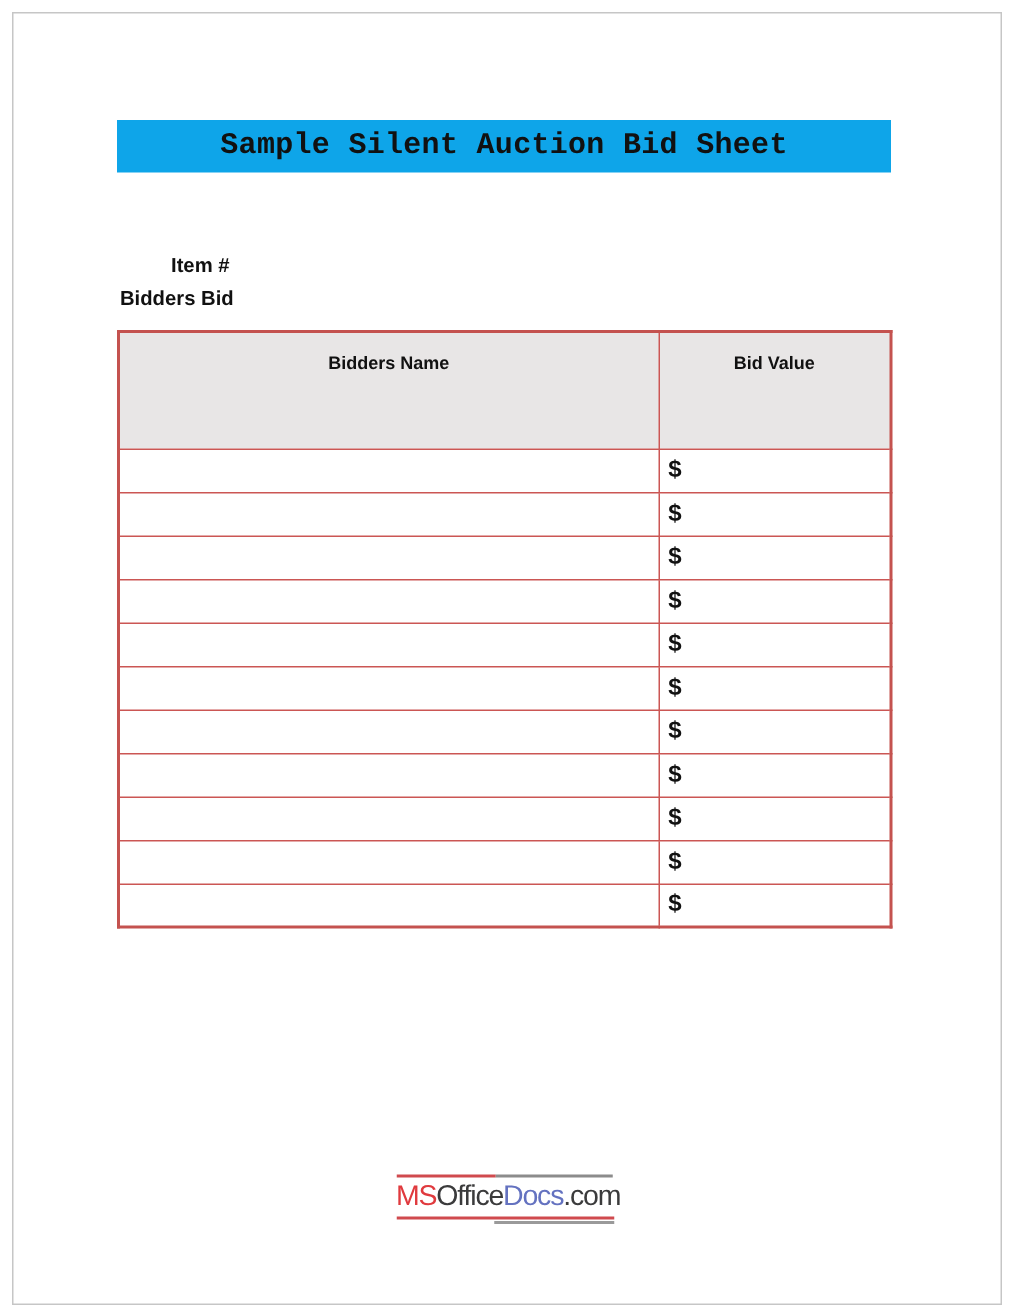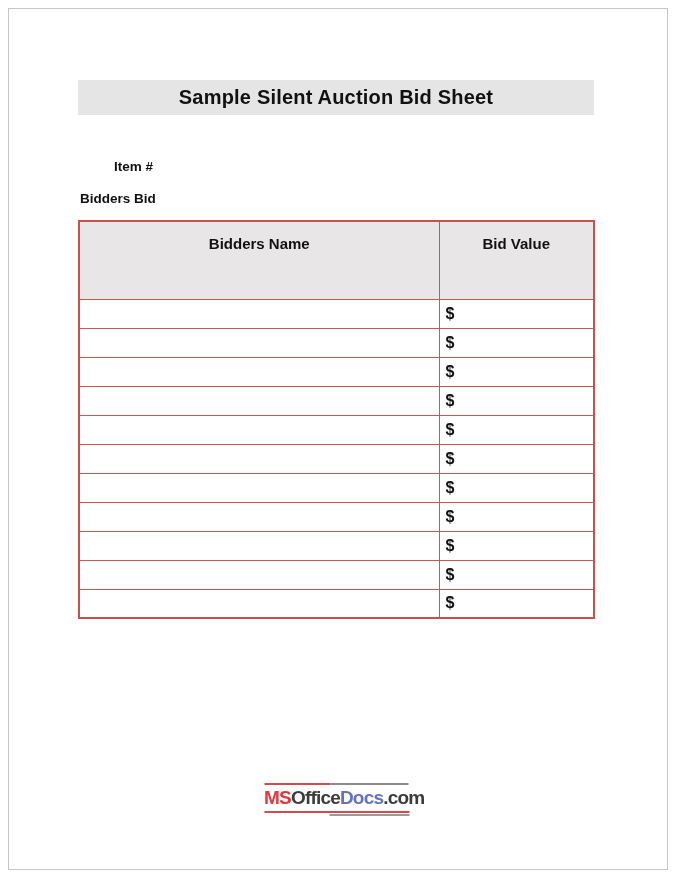--- a/index.html
+++ b/index.html
@@ -25,39 +25,40 @@
     height: 860px;
     border: 1px solid #c6c6c6;
     background: #ffffff;
   }
   .banner {
     position: absolute;
     left: 78px;
     top: 80px;
     width: 516px;
     height: 35px;
-    background: #e5e5e5;
+    background: #0ea5e9;
     display: flex;
     align-items: center;
     justify-content: center;
+    font-family: Liberation Mono, monospace;
   }
   .banner span {
     font-size: 20px;
     font-weight: bold;
     color: #111111;
     letter-spacing: 0.2px;
   }
   .field-label {
     position: absolute;
     left: 80px;
     font-size: 13.5px;
     font-weight: bold;
     color: #111111;
   }
-  .label-item { top: 159px; padding-left: 34px; }
+  .label-item { top: 169px; padding-left: 34px; }
   .label-minbid { top: 191px; }
 
   .bid-table-wrap {
     position: absolute;
     left: 78px;
     top: 220px;
   }
   table.bid-table {
     border-collapse: collapse;
     table-layout: fixed;
@@ -69,21 +70,21 @@
     border: 1px solid #cb5654;
     margin: 0;
   }
   table.bid-table th {
     width: 360px;
     height: 78px;
     background: #e8e6e6;
     vertical-align: top;
     text-align: center;
     padding-top: 13px;
-    font-size: 15px;
+    font-size: 12px;
     font-weight: bold;
     color: #111111;
     box-sizing: border-box;
   }
   table.bid-table th.col-bid { width: 155px; margin-left: 44px; }
   table.bid-table td {
     height: 29px;
     padding: 0;
     font-size: 16px;
     font-weight: bold;
@@ -102,21 +103,21 @@
   }
   .logo .rule-top {
     display: flex;
     height: 2px;
     margin-bottom: 2px;
   }
   .logo .rule-top .seg-red { width: 46%; background: #d04a4e; }
   .logo .rule-top .seg-gray { width: 54%; background: #8c8c8c; }
   .logo .logo-text {
     font-size: 19px;
-    font-weight: bold;
+    font-weight: normal;
     letter-spacing: -0.8px;
     line-height: 22px;
     white-space: nowrap;
   }
   .logo .part-ms { color: #e03a3e; }
   .logo .part-office { color: #3b3b3c; }
   .logo .part-docs { color: #6472c0; }
   .logo .part-com { color: #3b3b3c; }
   .logo .rule-bottom-red {
     height: 2px;

